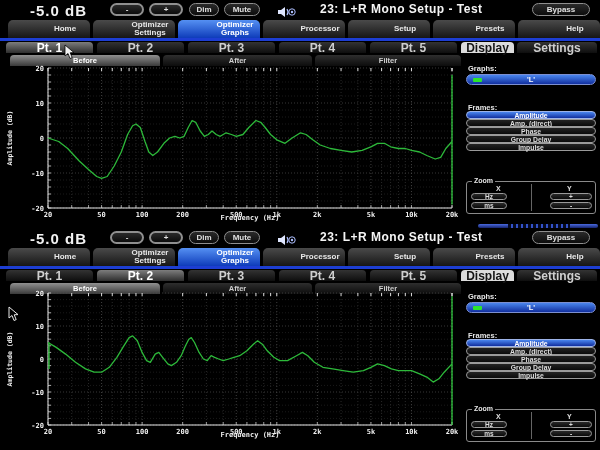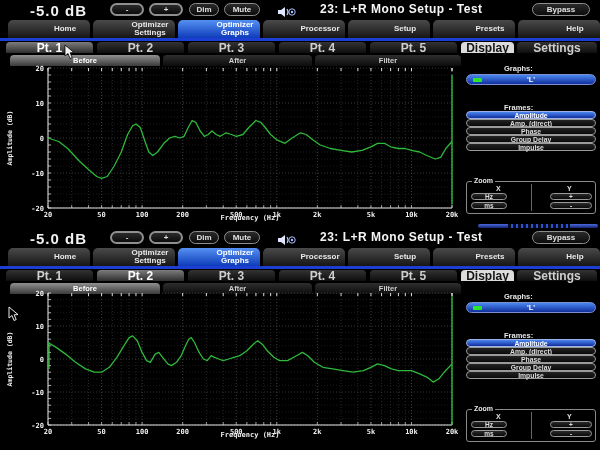--- a/index.html
+++ b/index.html
@@ -24,21 +24,21 @@
     background:linear-gradient(#333,#0e0e0e);display:flex;align-items:center;justify-content:center;
     color:#cfcfcf;font-size:12px;font-weight:bold;}
   .sub-tab.sel{background:linear-gradient(#7d7d7d,#2e2e2e);color:#fff;}
   .sub-tab.sel-white{background:#dcdcdc;color:#141414;}
   
   .gtab{position:absolute;height:11px;border-radius:4px 4px 0 0;
     background:linear-gradient(#2e2e2e,#0c0c0c);display:flex;align-items:center;justify-content:center;
     color:#cfcfcf;font-size:7.5px;font-weight:bold;}
   .gtab.sel{background:linear-gradient(#909090,#3a3a3a);color:#fff;}
   
-  .side-label{position:absolute;color:#e6e6e6;font-size:7.5px;font-weight:bold;margin-left:36px;}
+  .side-label{position:absolute;color:#e6e6e6;font-size:7.5px;font-weight:bold;}
   .lsel{position:absolute;left:466px;width:130px;height:11px;border-radius:6px;
     background:linear-gradient(#4a86ee,#112f9f);border:1px solid #7c8fd0;box-sizing:border-box;
     display:flex;align-items:center;justify-content:center;color:#fff;font-size:7.5px;font-weight:bold;}
   .led{position:absolute;left:6px;top:2.5px;width:9px;height:4.5px;background:#2ce62c;border-radius:1px;}
   .fbtn{position:absolute;left:466px;width:130px;height:8px;border-radius:7px;
     background:linear-gradient(#232323,#0a0a0a);border:1px solid #9a9a9a;box-sizing:border-box;
     display:flex;align-items:center;justify-content:center;color:#dedede;font-size:6.8px;font-weight:bold;}
   .fbtn.sel-blue{background:linear-gradient(#4a86ee,#112f9f);border-color:#9db3e8;color:#fff;}
   .zoom-box{position:absolute;left:466px;top:181px;width:130px;height:33px;
     border:1px solid #8a8a8a;border-radius:3px;box-sizing:border-box;}

